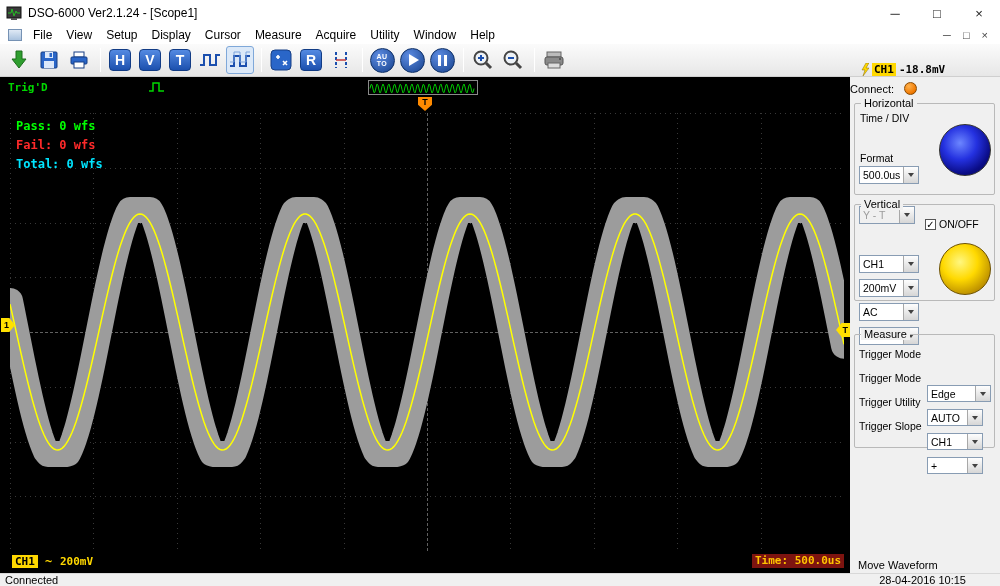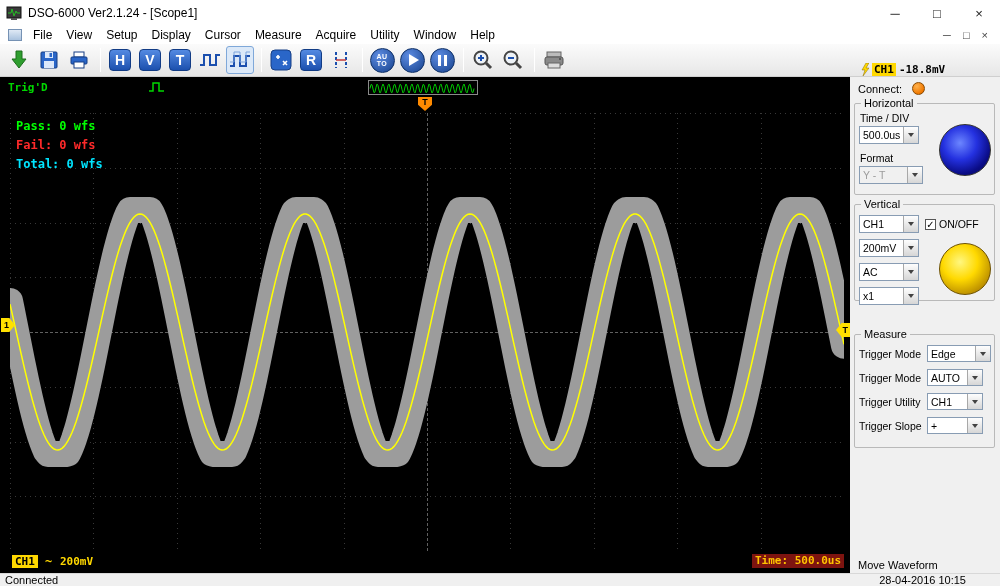--- a/index.html
+++ b/index.html
@@ -50,26 +50,26 @@
   .ch1-marker{position:absolute;left:1px;top:241px;width:14px;height:14px;background:#ffe000;clip-path:polygon(0 0,60% 0,100% 50%,60% 100%,0 100%);color:#000;font-size:9px;font-weight:bold;line-height:14px;padding-left:3px;}
   .trig-level-marker{position:absolute;left:836px;top:246px;width:14px;height:14px;background:#ffe000;clip-path:polygon(40% 0,100% 0,100% 100%,40% 100%,0 50%);color:#000;font-size:9px;font-weight:bold;line-height:14px;text-align:right;padding-right:2px;}
   .scope-bottom{position:absolute;left:0;top:476px;width:100%;height:18px;font-family:"DejaVu Sans Mono",monospace;}
   .ch-badge{position:absolute;left:12px;top:2px;background:#ffd800;color:#000;font-size:11px;font-weight:bold;padding:0 3px;line-height:13px;}
   .coupling{position:absolute;left:45px;top:1px;color:#ffd800;font-size:12px;font-weight:bold;}
   .vdiv{position:absolute;left:60px;top:2px;color:#ffd800;font-size:11px;font-weight:bold;}
   .time-box{position:absolute;left:752px;top:1px;width:92px;height:14px;background:#7d1410;color:#ffc400;font-size:11px;font-weight:bold;text-align:center;line-height:14px;}
 
   
   .panel{position:absolute;left:850px;top:77px;width:150px;height:496px;background:#f0f0f0;font-size:11px;}
-  .connect-row{position:absolute;left:8px;top:5px;display:flex;align-items:center;gap:10px;}
+  .connect-row{position:absolute;left:0;top:5px;display:flex;align-items:center;gap:10px;}
   .connect-dot{width:13px;height:13px;border-radius:50%;background:radial-gradient(circle at 35% 30%,#ffb24d,#f07800 70%,#b35400);border:1px solid #8a4a00;}
   .group{position:absolute;left:4px;width:141px;border:1px solid #b9b9b9;border-radius:2px;}
   .group-title{position:absolute;top:-7px;left:6px;background:#f0f0f0;padding:0 3px;font-size:11px;}
   .plabel{position:absolute;font-size:10.5px;white-space:nowrap;}
-  .combo{position:absolute;height:18px;background:#fff;border:1px solid #889cb3;display:flex;align-items:center;font-size:10.5px;}
+  .combo{position:absolute;height:18px;background:#fff;border:1px solid #889cb3;display:flex;align-items:center;font-size:10.5px;margin-top:40px;}
   .combo-text{flex:1;padding-left:3px;white-space:nowrap;overflow:hidden;}
   .combo-btn{width:15px;align-self:stretch;background:linear-gradient(#fefefe,#d6d6d6);border-left:1px solid #a8a8a8;position:relative;}
   .combo-btn::after{content:"";position:absolute;left:3.5px;top:6px;border:3.5px solid transparent;border-top:4px solid #424242;}
   .combo.disabled{background:#f0f0f0;}
   .combo.disabled .combo-text{color:#9c9c9c;}
   .knob{position:absolute;width:52px;height:52px;border-radius:50%;}
   .knob-blue{background:radial-gradient(circle at 40% 36%,#6c86ff 0%,#2431e0 38%,#0a0c86 70%,#05064a 100%);border:1px solid #333;}
   .knob-yellow{background:radial-gradient(circle at 40% 36%,#fff780 0%,#ffd900 40%,#b78a00 78%,#7a5c00 100%);border:1px solid #6e5200;}
   .chkrow{position:absolute;display:flex;align-items:center;gap:3px;}
   .chk{width:11px;height:11px;background:#fff;border:1px solid #555;font-size:10px;line-height:9px;text-align:center;}
@@ -298,21 +298,21 @@
   </div>
 
   <div class="group" style="top:26px;height:92px;">
     <span class="group-title">Horizontal</span>
     <span class="plabel" style="left:5px;top:8px;">Time / DIV</span>
     <div class="combo" style="left:4px;top:22px;width:60px;">
       <span class="combo-text">500.0us</span>
       <span class="combo-btn"></span>
     </div>
     <span class="plabel" style="left:5px;top:48px;">Format</span>
-    <div class="combo disabled" style="left:4px;top:62px;width:64px;">
+    <div class="combo disabled" style="left:4px;top:62px;width:56px;">
       <span class="combo-text">Y - T</span>
       <span class="combo-btn"></span>
     </div>
     <div class="knob knob-blue" style="left:84px;top:20px;"></div>
   </div>
 
   <div class="group" style="top:127px;height:97px;">
     <span class="group-title">Vertical</span>
     <div class="combo" style="left:4px;top:10px;width:60px;">
       <span class="combo-text">CH1</span>

